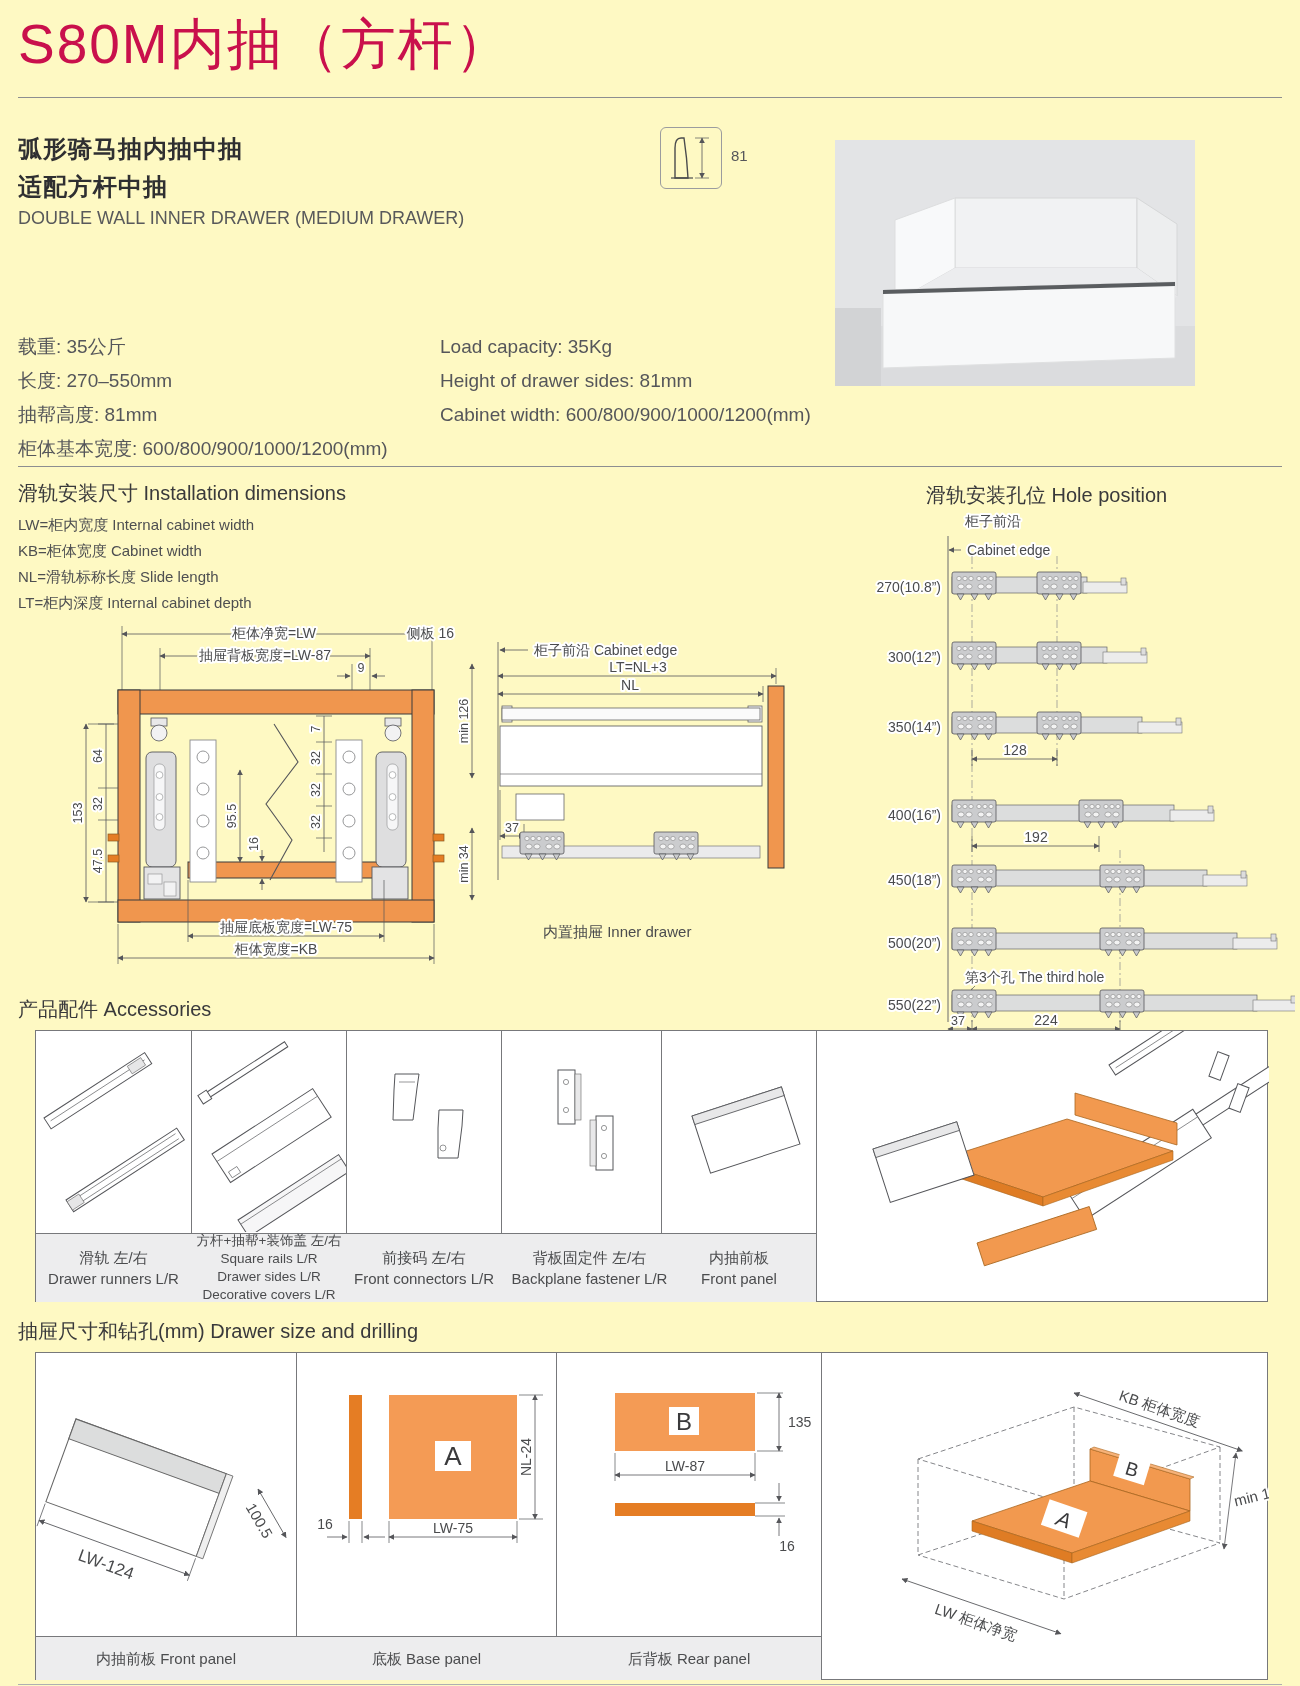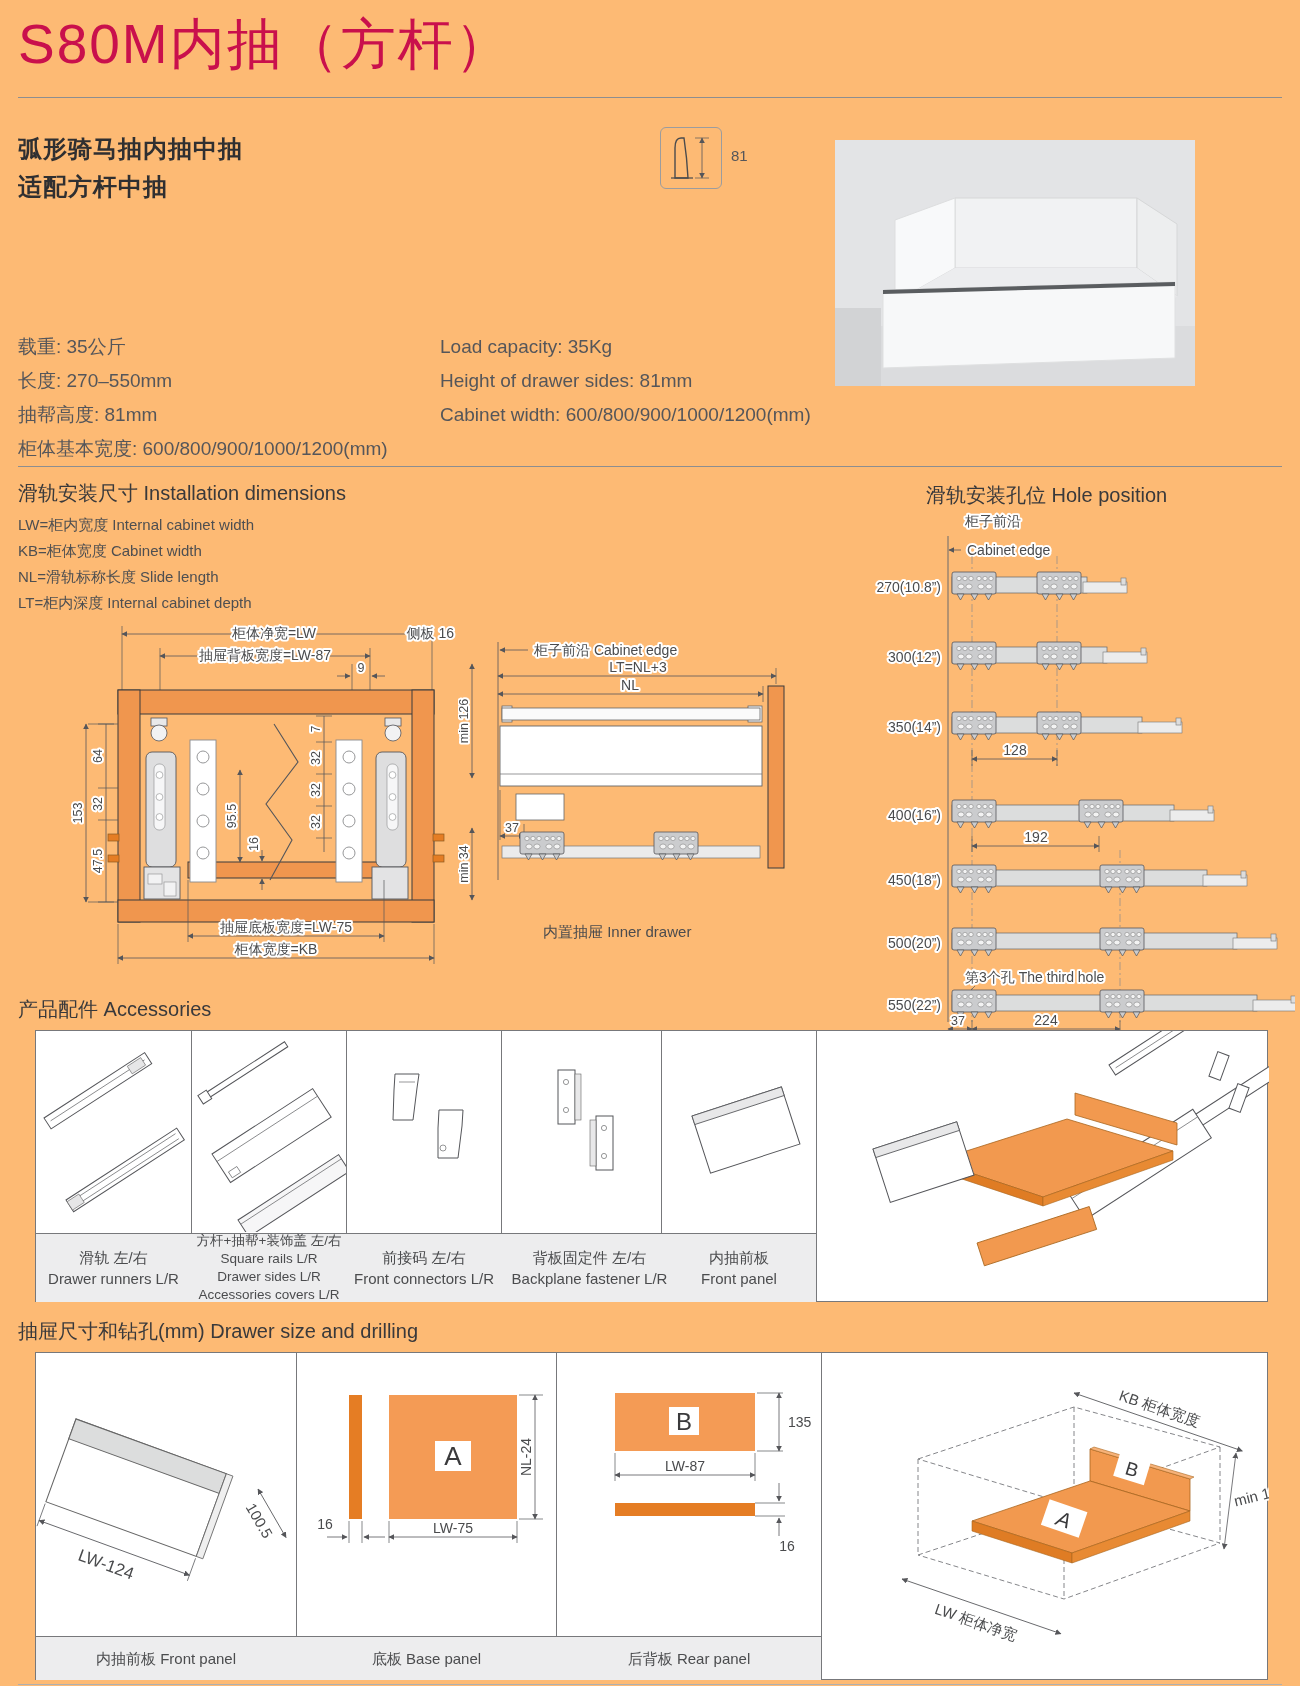--- a/index.html
+++ b/index.html
@@ -1,18 +1,18 @@
 <!DOCTYPE html>
 <html><head>
 <meta charset="utf-8">
 <style>
 *{margin:0;padding:0;box-sizing:border-box}
 html,body{background:#fff}
 body{font-family:"Liberation Sans","DejaVu Sans",sans-serif;color:#47484A}
-.page{position:relative;width:1300px;height:1686px;background:#fdba74;overflow:hidden}
+.page{position:relative;width:1300px;height:1686px;background:#fef9c3;overflow:hidden}
 .abs{position:absolute}
 .title{font-size:55px;letter-spacing:2px;color:#C9104C;font-weight:500}
 .rule{height:1px;background:#8d8e90}
 .sub-cn{font-size:24px;font-weight:700;color:#2F2F31;letter-spacing:1px}
 .sub-en{font-size:18px;color:#58595B}
 .spec{font-size:19px;color:#55565A;line-height:34px}
 .hd{font-size:20px;font-weight:400;color:#39393B}
 .legend{font-size:15px;color:#4E4F51;line-height:26px}
 .caption{font-size:15px;color:#4B4C4E}
 .badge{font-size:15px;color:#55565A}
@@ -60,20 +60,21 @@
         <path d="M5,22 l3.5,6 l3.5,-6 z M19,22 l3.5,6 l3.5,-6 z M33,22 l3.5,6 l3.5,-6 z" fill="#cbccce" stroke="#55565A" stroke-width="0.7"></path>
       </g>
     </defs>
   </svg>
 
   <div class="abs title" style="left:18px;top:8px">S80M内抽（方杆）</div>
   <div class="abs rule" style="left:18px;top:97px;width:1264px"></div>
 
   <div class="abs sub-cn" style="left:18px;top:133px">弧形骑马抽内抽中抽</div>
   <div class="abs sub-cn" style="left:18px;top:171px">适配方杆中抽</div>
+  <div class="abs sub-en" style="left:18px;top:208px">DOUBLE WALL INNER DRAWER (MEDIUM DRAWER)</div>
 
   <div class="abs iconbox" style="left:660px;top:127px">
     <svg width="59" height="59" viewBox="0 0 59 59">
       <path d="M14,50 L14,20 Q14,10 20,10 L23,10 Q26,30 27,50 Z" fill="none" stroke="#4a4b4d" stroke-width="1.4"></path>
       <line x1="10" y1="50" x2="32" y2="50" stroke="#4a4b4d" stroke-width="1.2"></line>
       <line x1="41" y1="10" x2="41" y2="50" class="dim"></line>
       <line x1="34" y1="10" x2="48" y2="10" class="tick"></line>
       <line x1="34" y1="50" x2="48" y2="50" class="tick"></line>
     </svg>
   </div>
@@ -442,21 +443,21 @@
 
     <div class="band" style="left:0;top:202px;width:780px;height:69px">
       <div class="bandcell" style="left:0;width:155px">
         <div class="l1">滑轨 左/右</div>
         <div class="l1">Drawer runners L/R</div>
       </div>
       <div class="bandcell" style="left:156px;width:154px">
         <div class="l2">方杆+抽帮+装饰盖 左/右</div>
         <div class="l2">Square rails L/R</div>
         <div class="l2">Drawer sides L/R</div>
-        <div class="l2">Accessories covers L/R</div>
+        <div class="l2">Decorative covers L/R</div>
       </div>
       <div class="bandcell" style="left:311px;width:154px">
         <div class="l1">前接码 左/右</div>
         <div class="l1">Front connectors L/R</div>
       </div>
       <div class="bandcell" style="left:474px;width:159px">
         <div class="l1">背板固定件 左/右</div>
         <div class="l1">Backplane fastener L/R</div>
       </div>
       <div class="bandcell" style="left:626px;width:154px">

